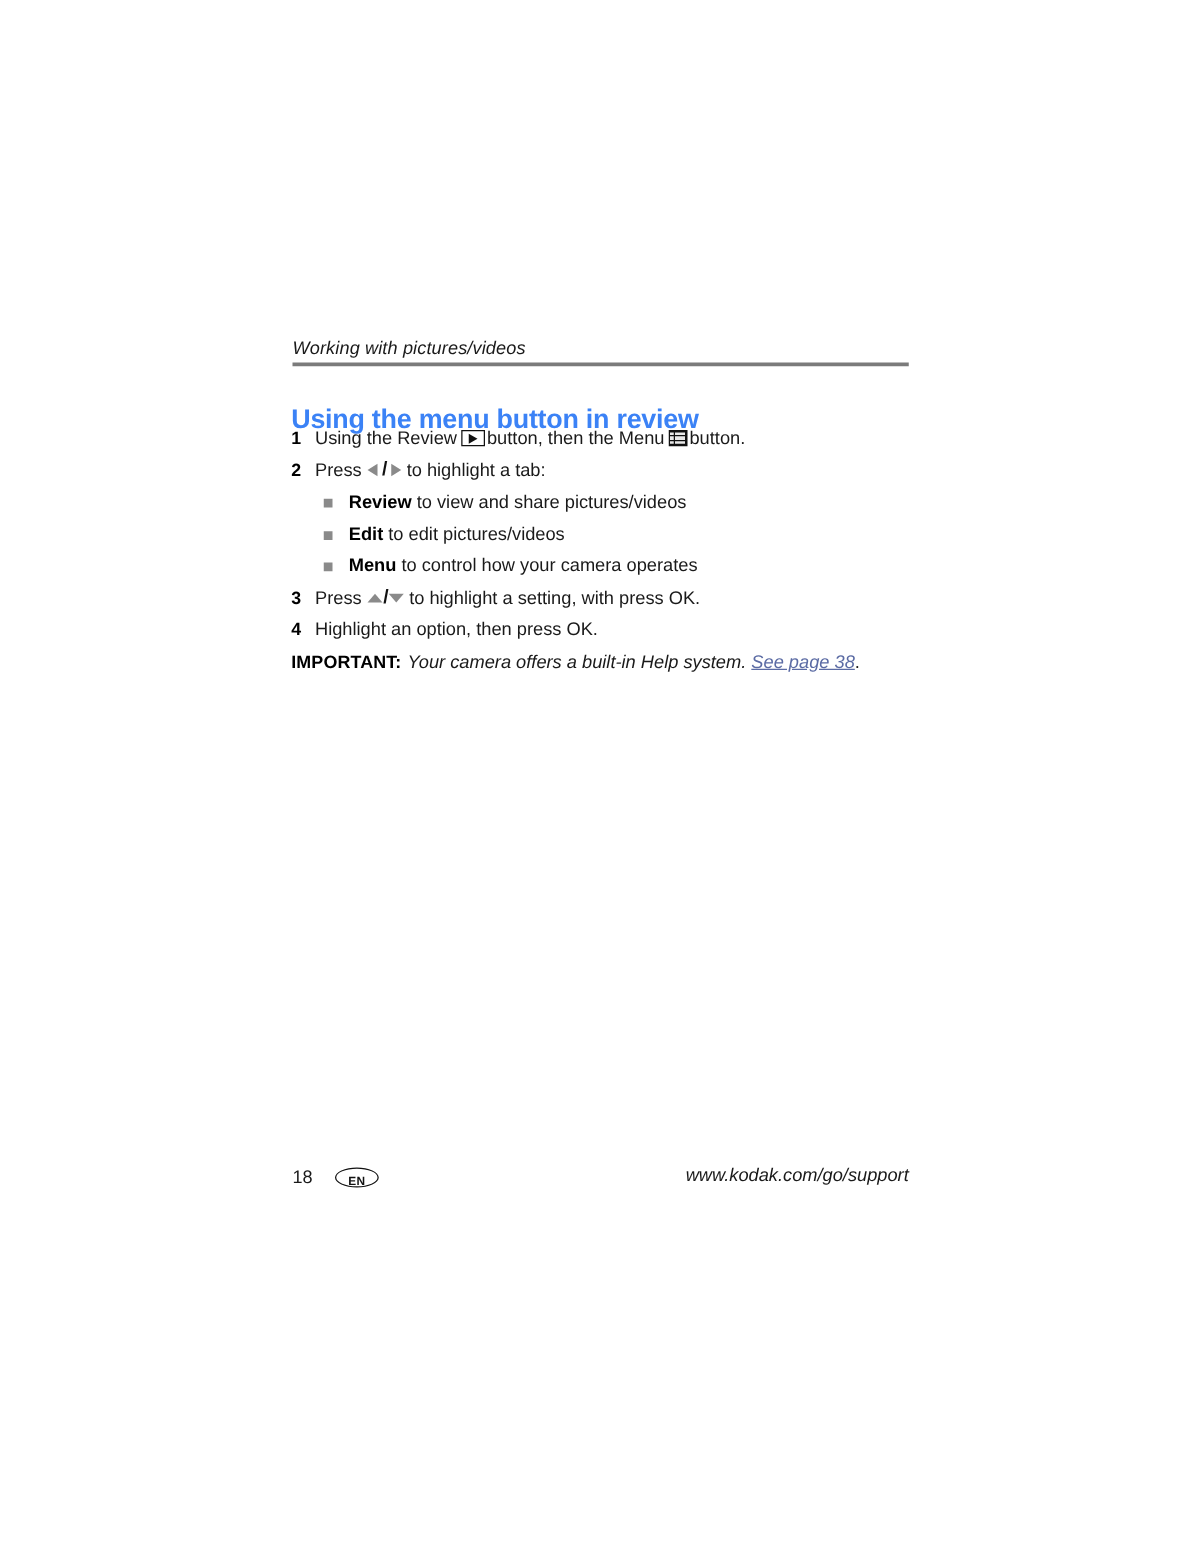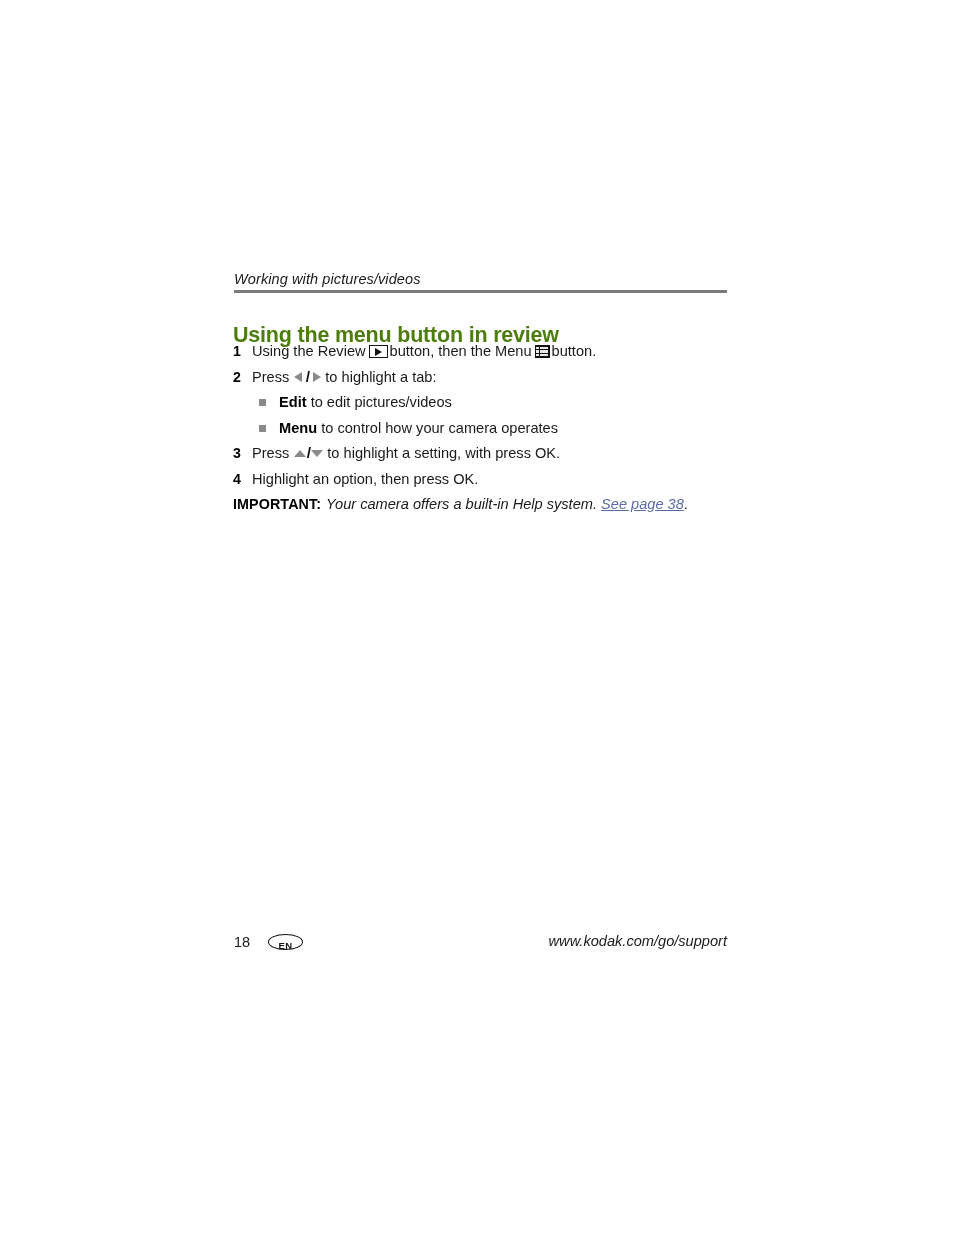--- a/index.html
+++ b/index.html
@@ -50,21 +50,21 @@
   }
 
   
   .section-heading {
     position: absolute;
     left: 233px;
     top: 309px;
     font-size: 21.5px;
     font-weight: bold;
     letter-spacing: -0.2px;
-    color: #4d7c0f;
+    color: #3b82f6;
     white-space: nowrap;
   }
 
   
   .body-block {
     position: absolute;
     left: 233px;
     top: 342px;
     width: 520px;
     font-size: 14.6px;
@@ -325,20 +325,25 @@
     </div>
 
     <div class="step">
       <span class="step-num">2</span>
       <span class="step-text">Press</span><span class="icon-inline icon-lr"><i class="a-left"></i><span class="slash">/</span><i class="a-right"></i></span><span class="step-text">to highlight a tab:</span>
     </div>
 
     <ul class="sublist">
       <li class="sub-item">
         <span class="sub-bullet"></span>
+        <span class="sub-term">Review</span>
+        <span>to view and share pictures/videos</span>
+      </li>
+      <li class="sub-item">
+        <span class="sub-bullet"></span>
         <span class="sub-term">Edit</span>
         <span>to edit pictures/videos</span>
       </li>
       <li class="sub-item">
         <span class="sub-bullet"></span>
         <span class="sub-term">Menu</span>
         <span>to control how your camera operates</span>
       </li>
     </ul>
 

